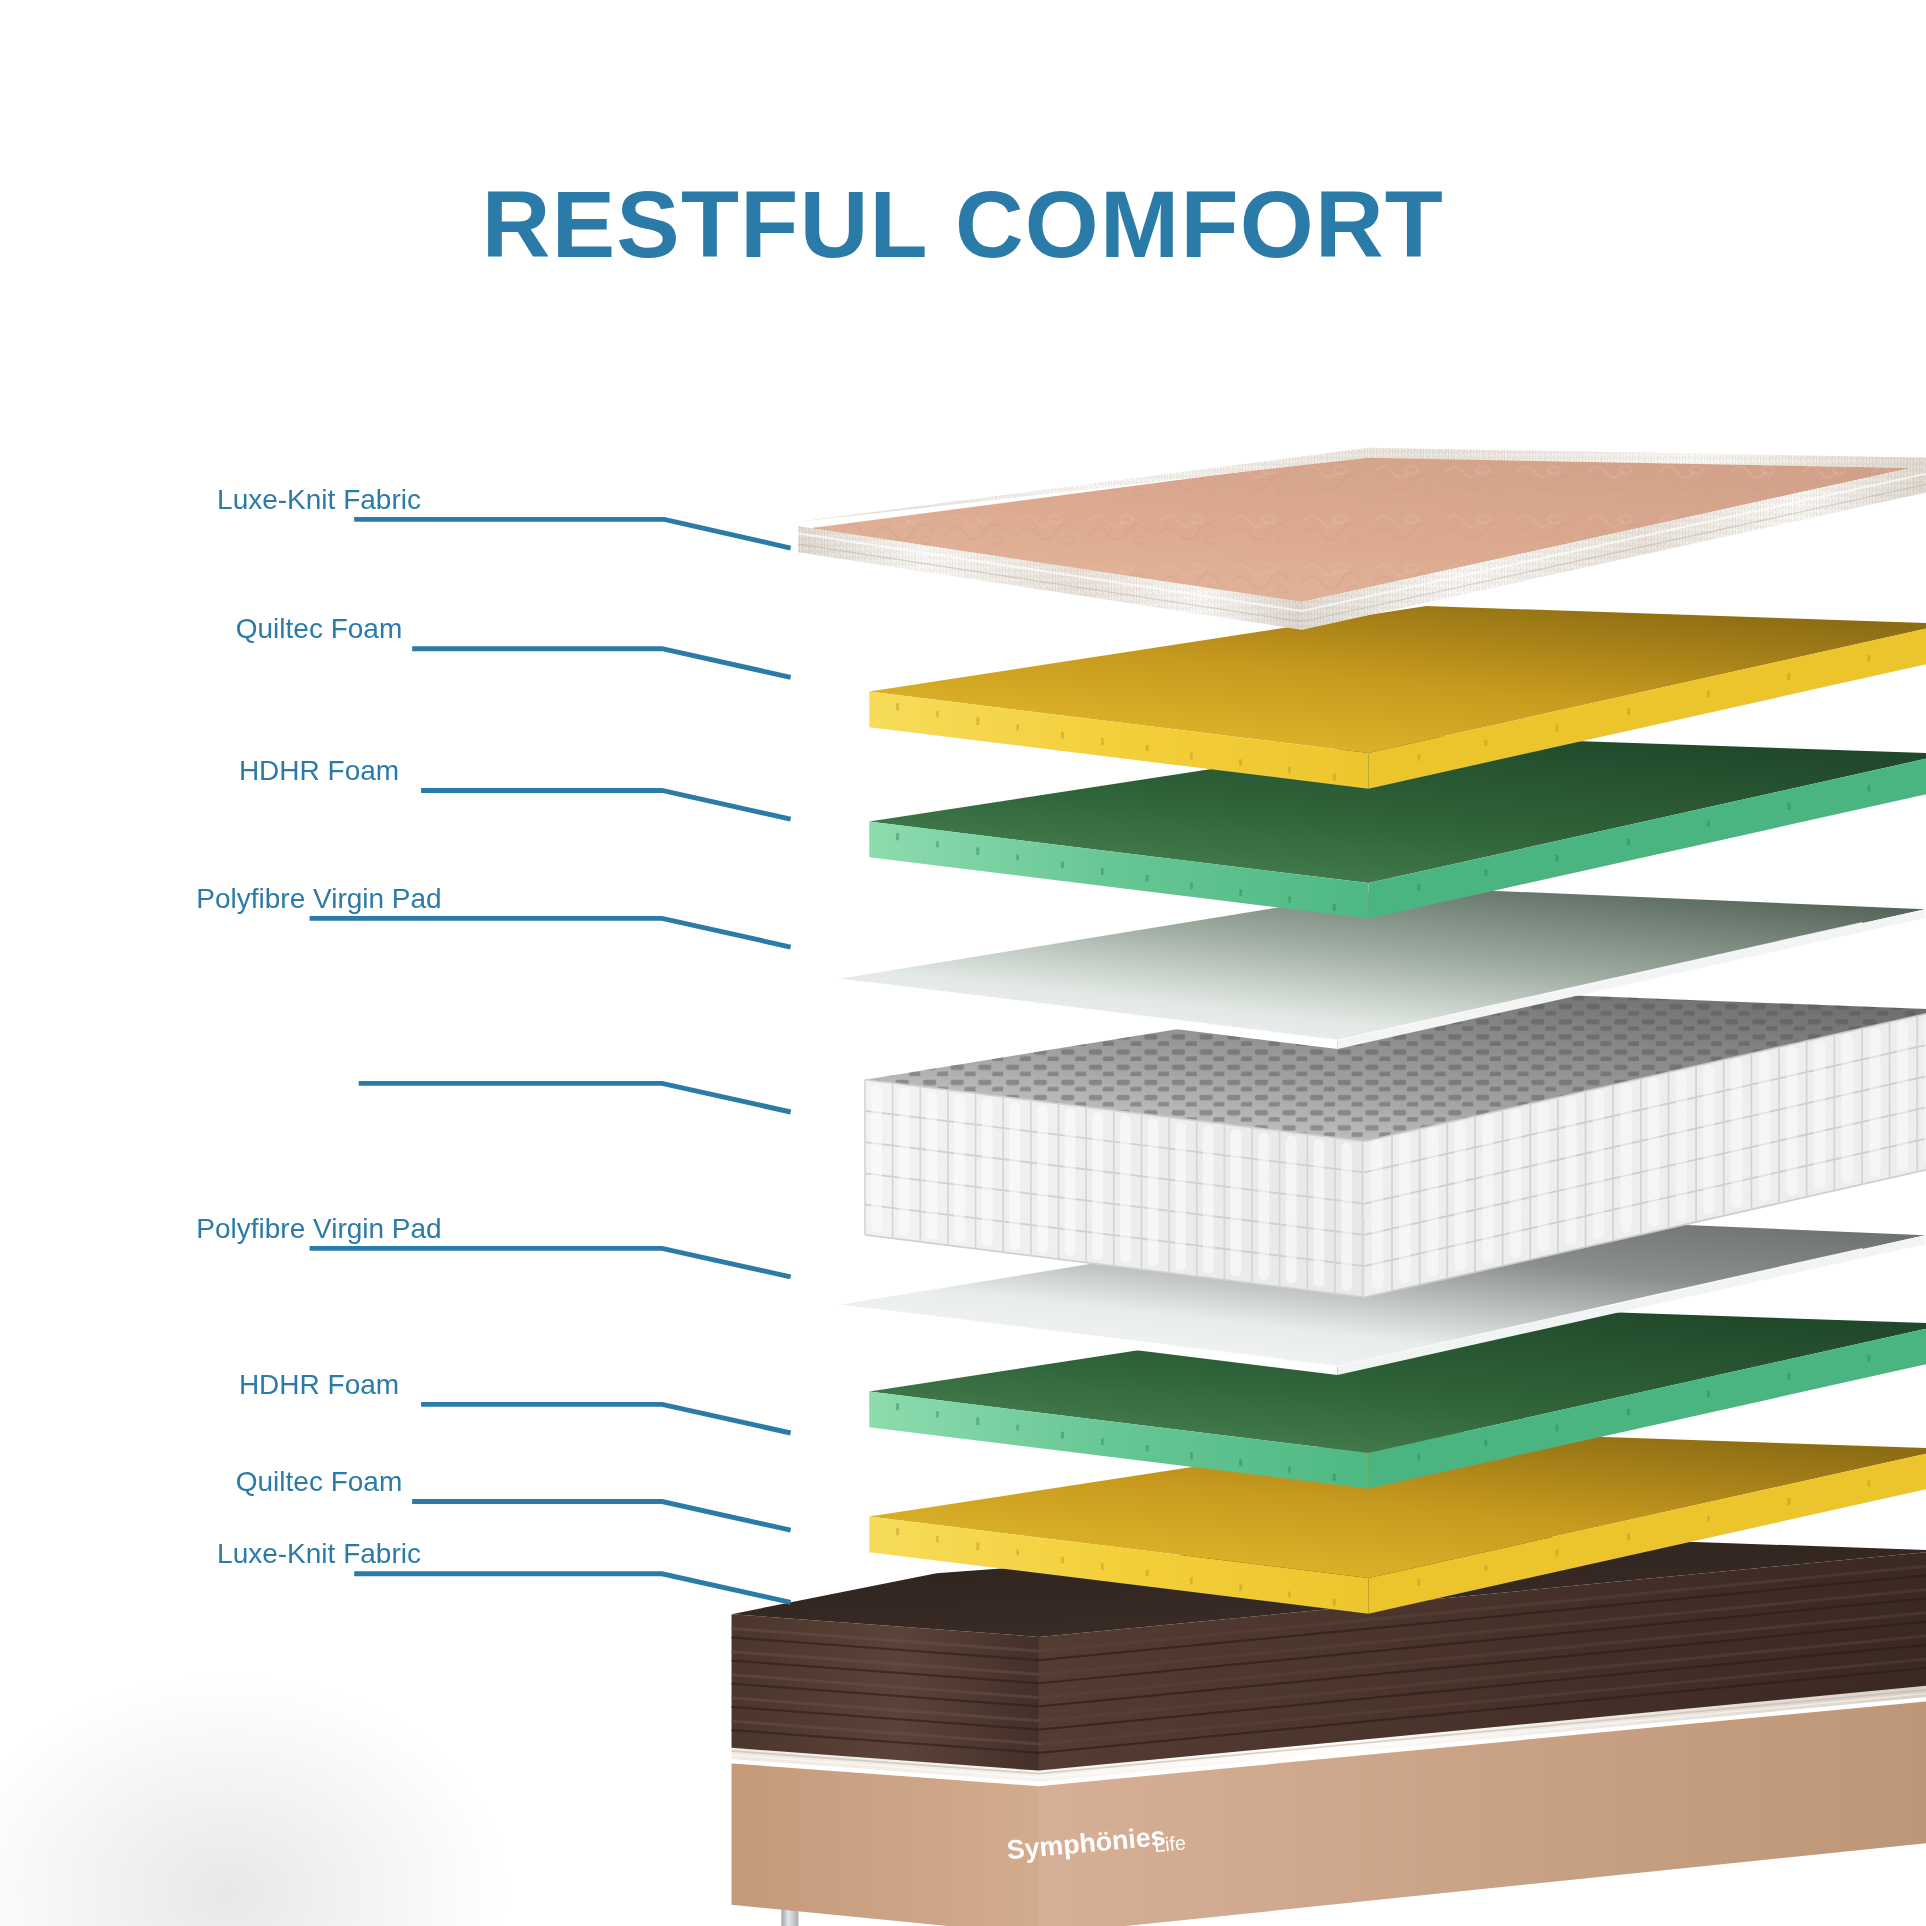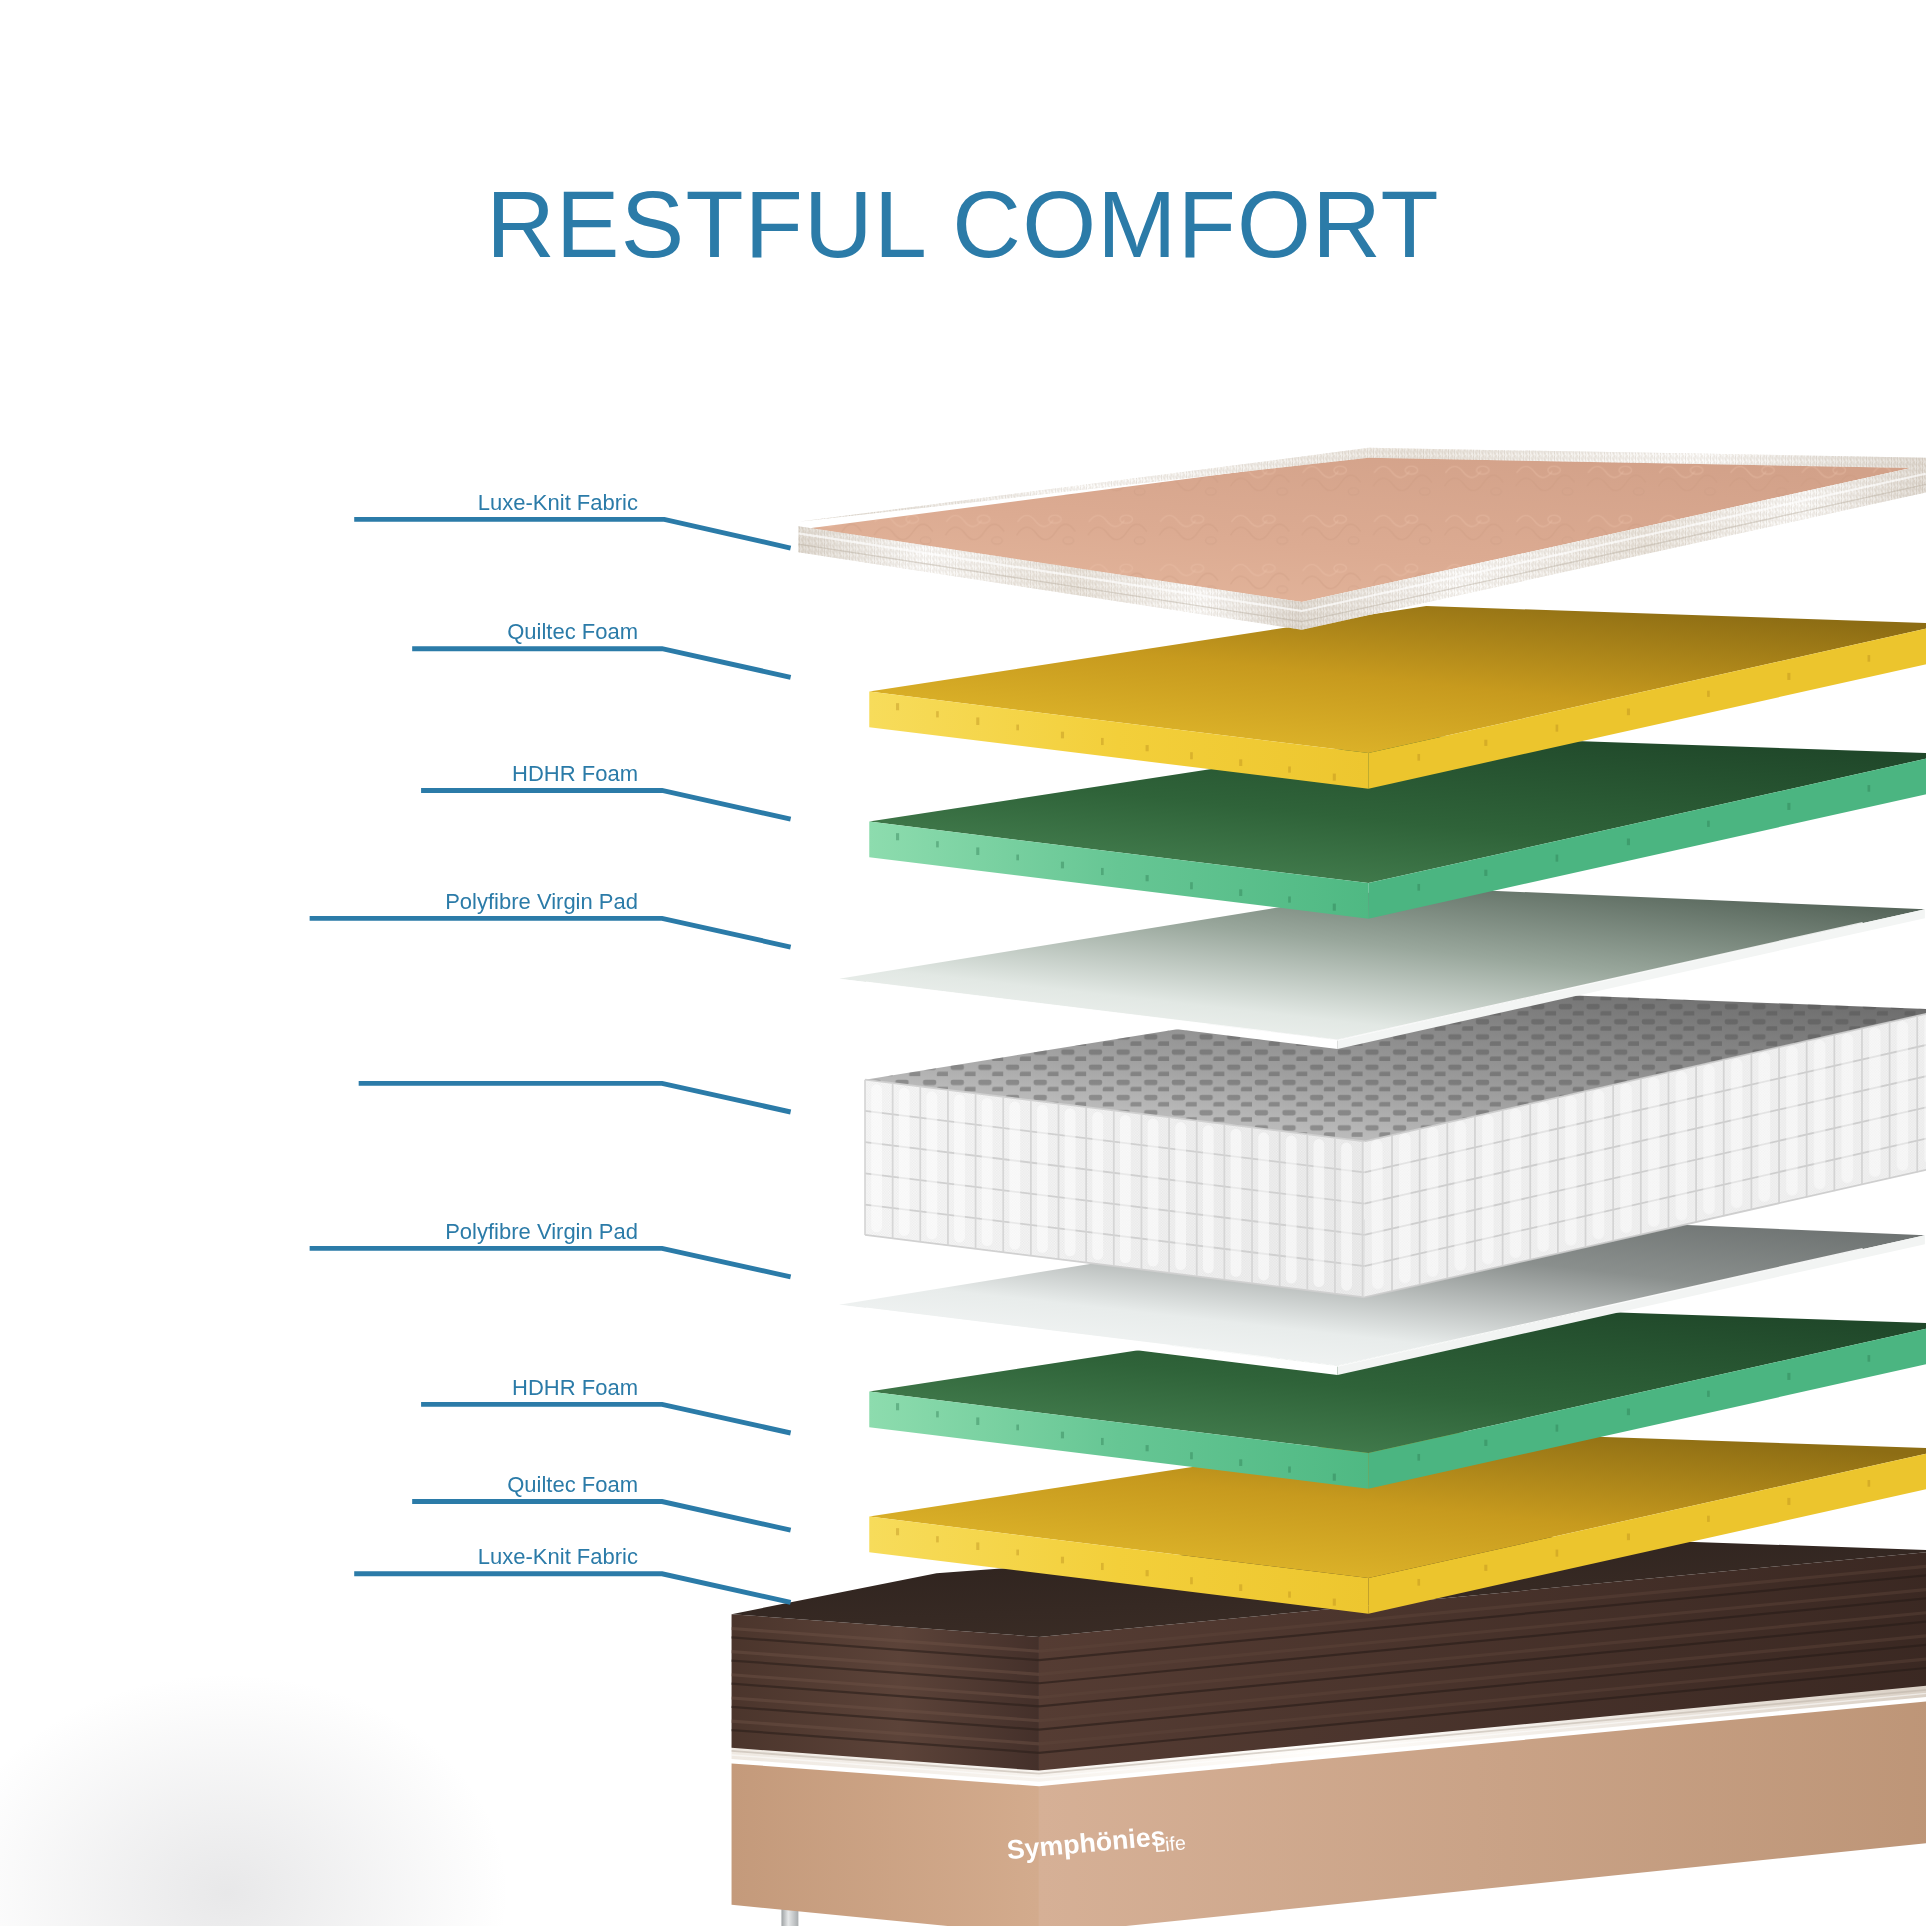--- a/index.html
+++ b/index.html
@@ -16,31 +16,31 @@
   .amb{
     position:absolute;left:0;bottom:0;width:758px;height:669px;
     background:radial-gradient(ellipse 401px 312px at 30% 95%, rgba(150,150,155,.22), rgba(255,255,255,0) 70%);
     pointer-events:none;
   }
 
   
   #title{
     position:absolute;left:0;top:177px;width:1926px;text-align:center;
     font-size:95px;line-height:1;letter-spacing:1.3px;
-    color:#2b7ba8;font-weight:400;
+    color:#2b7ba8;font-weight:700;
     white-space:nowrap;
   }
 
   
   .label{
     position:absolute;
-    font-size:22px;line-height:1;
+    font-size:28px;line-height:1;
     color:#2b7ba8;font-weight:400;
     white-space:nowrap;
-    text-align:right;
+    text-align:center;
     transform:translateY(-100%);
   }
 
   svg#leaders{position:absolute;left:0;top:0;width:1926px;height:1926px;overflow:visible;}
 
   
   .layer{position:absolute;}
   .layer svg{display:block;overflow:visible;}
 </style>
 </head>

